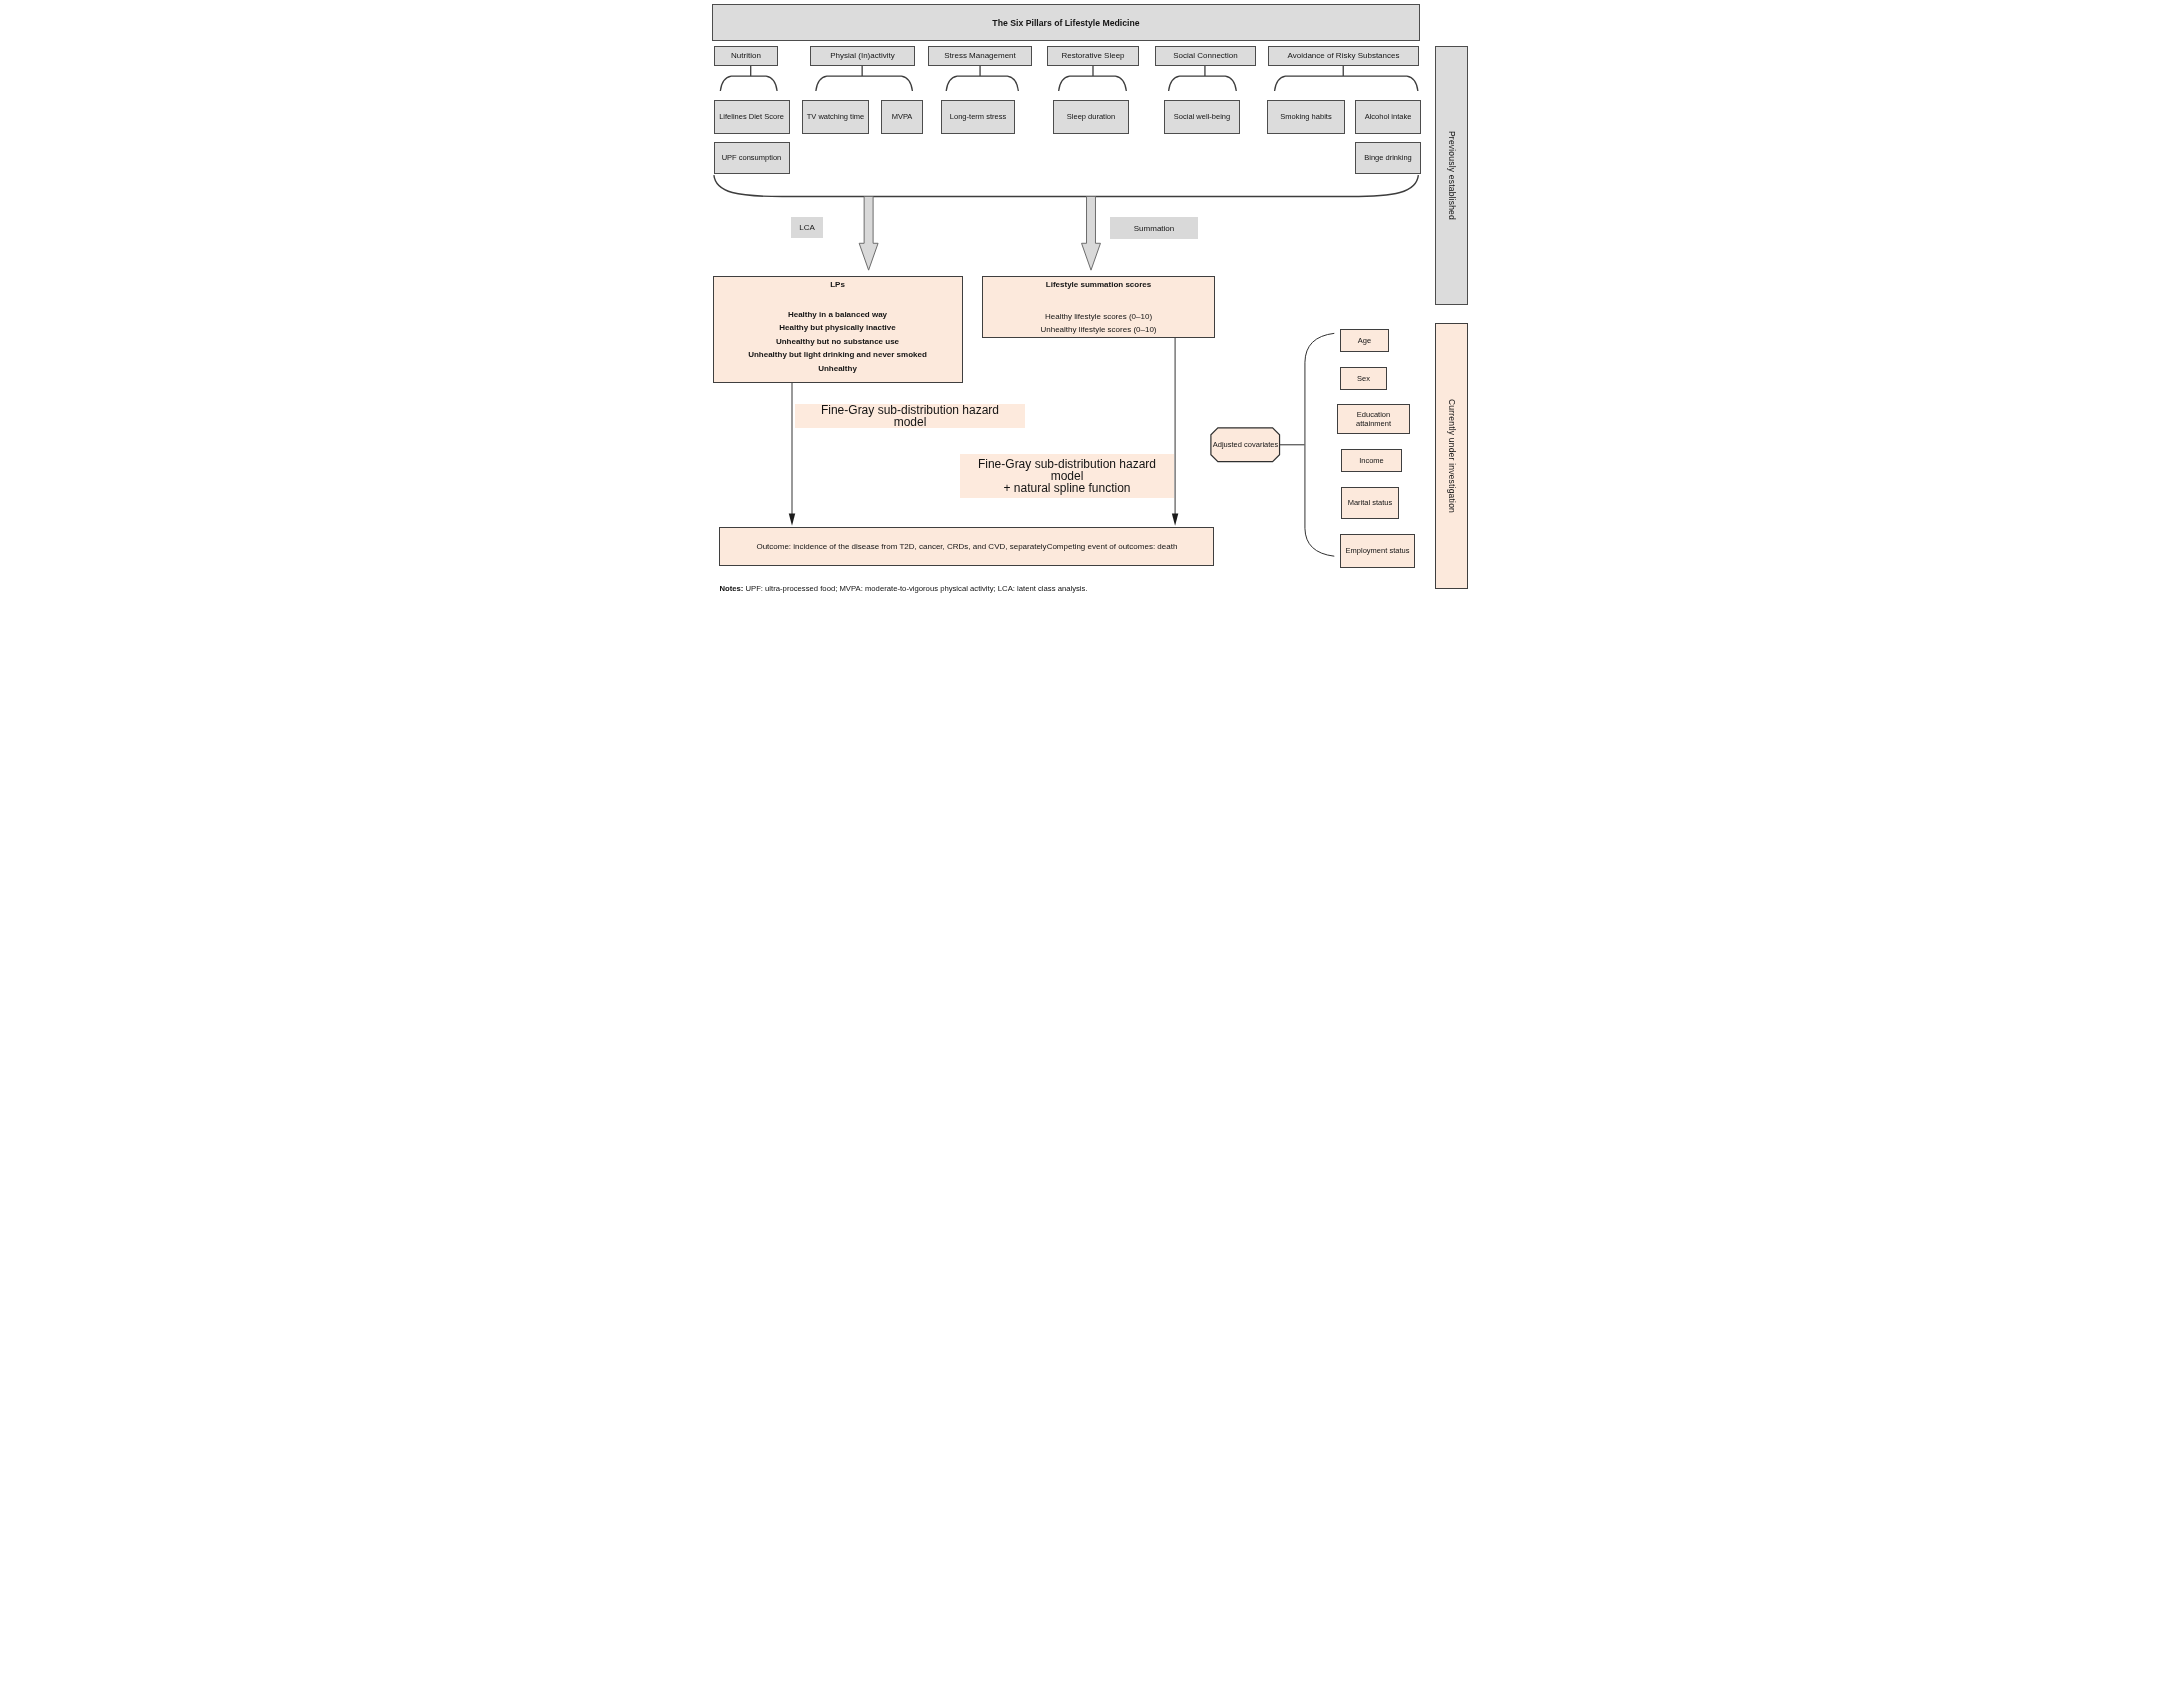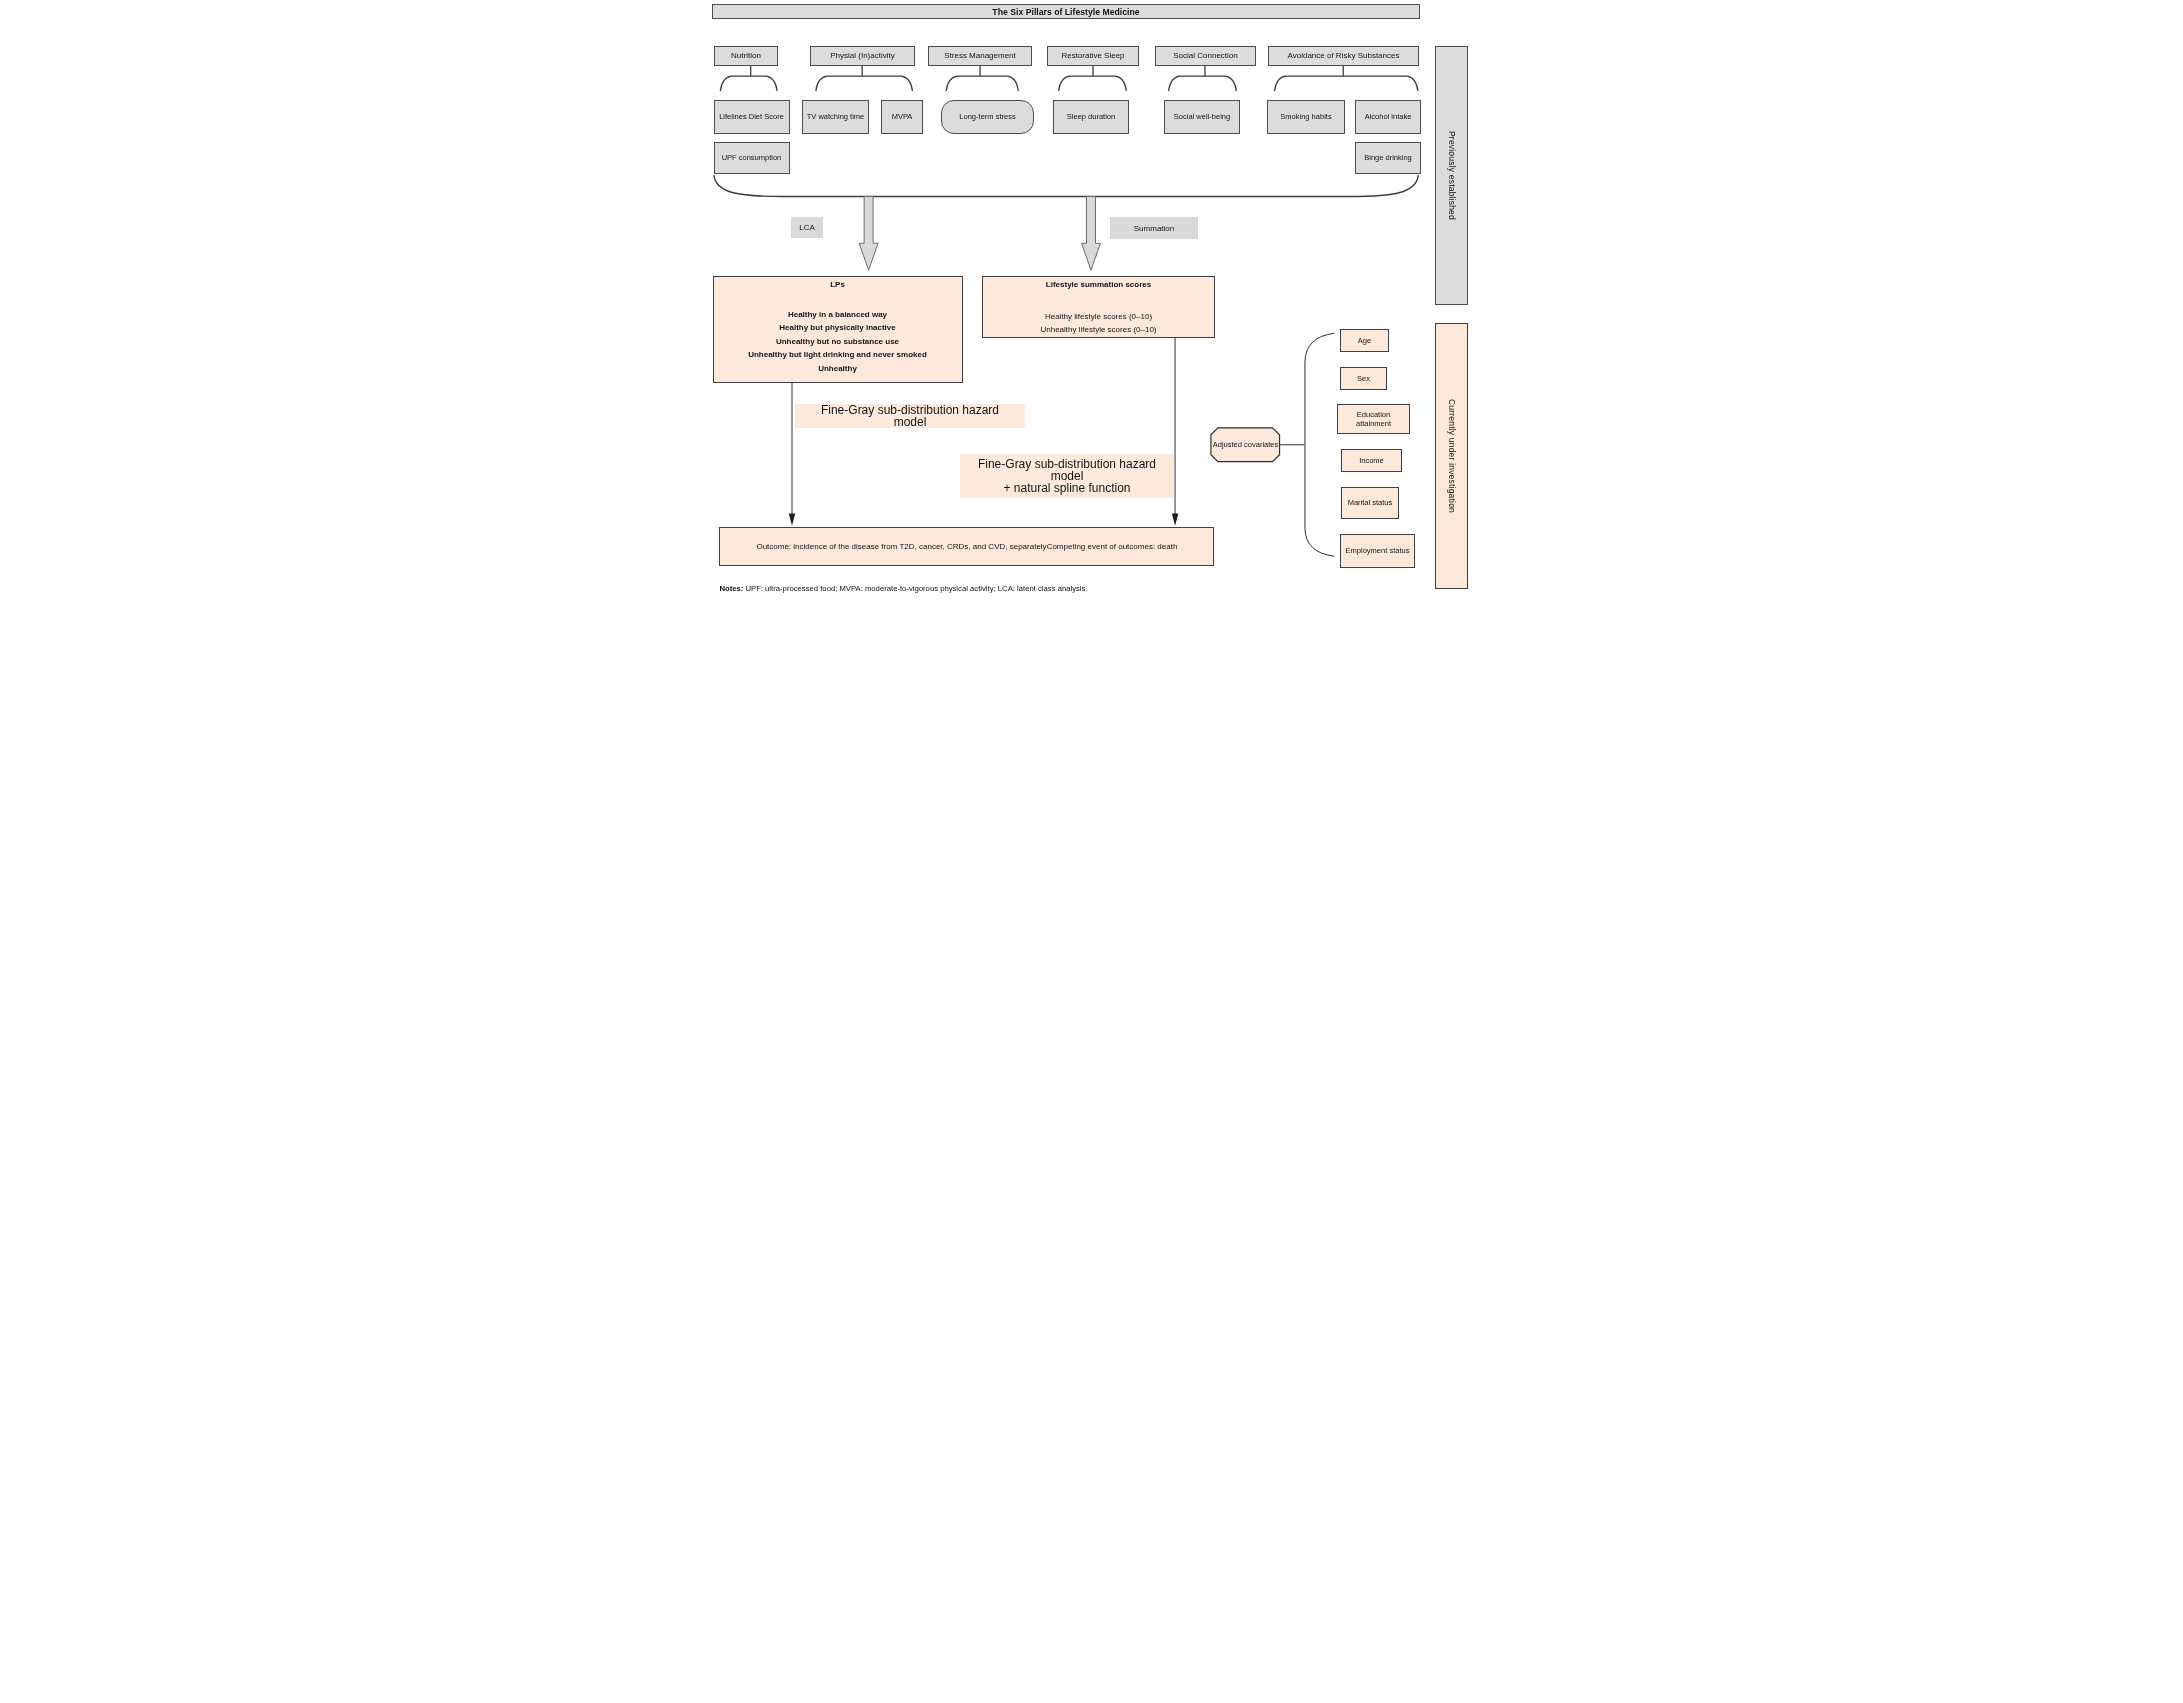--- a/index.html
+++ b/index.html
@@ -62,33 +62,33 @@
     <g fill="#1c1c1c" stroke="none">
       <polygon points="163.5,1032 176.5,1032 170,1057"></polygon>
       <polygon points="933.5,1032 946.5,1032 940,1057"></polygon>
     </g>
 
     <polygon points="1026,860 1136,860 1150,874 1150,914 1136,928 1026,928 1012,914 1012,874" fill="#fce9dc" stroke="#2f2f2f" stroke-width="2.4"></polygon>
     <path d="M 1150,894 L 1200,894" stroke="#3d3d3d" stroke-width="2.2" fill="none"></path>
     <path d="M 1260,670 Q 1202,677 1201,728 L 1201,1062 Q 1202,1111 1260,1118" stroke="#2f2f2f" stroke-width="2" fill="none"></path>
   </svg>
 
-  <div class="box gray titlebar" style="left:5px;top:4px;width:708px;height:15px;">The Six Pillars of Lifestyle Medicine</div>
+  <div class="box gray titlebar" style="left:5px;top:4px;width:708px;height:37px;">The Six Pillars of Lifestyle Medicine</div>
 
   <div class="box gray pillar" style="left:7px;top:46px;width:64px;height:20px;">Nutrition</div>
   <div class="box gray pillar" style="left:103px;top:46px;width:105px;height:20px;">Physial (In)activity</div>
   <div class="box gray pillar" style="left:221px;top:46px;width:104px;height:20px;">Stress Management</div>
   <div class="box gray pillar" style="left:340px;top:46px;width:92px;height:20px;">Restorative Sleep</div>
   <div class="box gray pillar" style="left:448px;top:46px;width:101px;height:20px;">Social Connection</div>
   <div class="box gray pillar" style="left:561px;top:46px;width:151px;height:20px;">Avoidance of Risky Substances</div>
 
   <div class="box gray indicator" style="left:6.5px;top:100px;width:76px;height:34px;">Lifelines Diet Score</div>
   <div class="box gray indicator" style="left:95px;top:100px;width:67px;height:34px;">TV watching time</div>
   <div class="box gray indicator" style="left:174px;top:100px;width:42px;height:34px;">MVPA</div>
-  <div class="box gray indicator" style="left:234px;top:100px;width:93px;height:34px;border-radius:13px;">Long-term stress</div>
+  <div class="box gray indicator" style="left:234px;top:100px;width:74px;height:34px;">Long-term stress</div>
   <div class="box gray indicator" style="left:346px;top:100px;width:76px;height:34px;">Sleep duration</div>
   <div class="box gray indicator" style="left:457px;top:100px;width:76px;height:34px;">Social well-being</div>
   <div class="box gray indicator" style="left:560px;top:100px;width:78px;height:34px;">Smoking habits</div>
   <div class="box gray indicator" style="left:648px;top:100px;width:66px;height:34px;">Alcohol intake</div>
   <div class="box gray indicator" style="left:6.5px;top:142px;width:76px;height:32px;">UPF consumption</div>
   <div class="box gray indicator" style="left:648px;top:142px;width:66px;height:32px;">Binge drinking</div>
 
   <div class="box methodlbl" style="left:84px;top:217px;width:32px;height:21px;">LCA</div>
   <div class="box methodlbl" style="left:403px;top:217px;width:88px;height:22px;">Summation</div>
 

